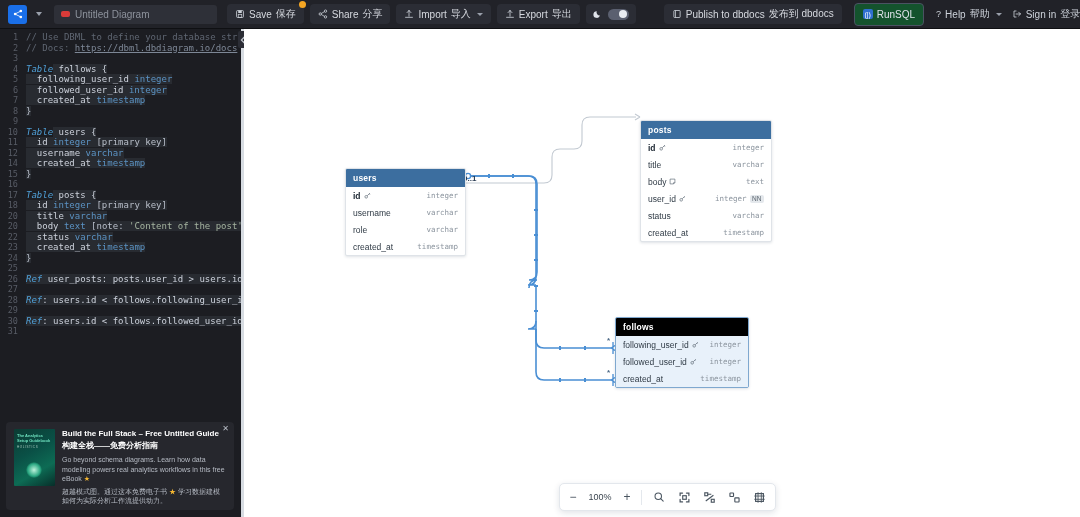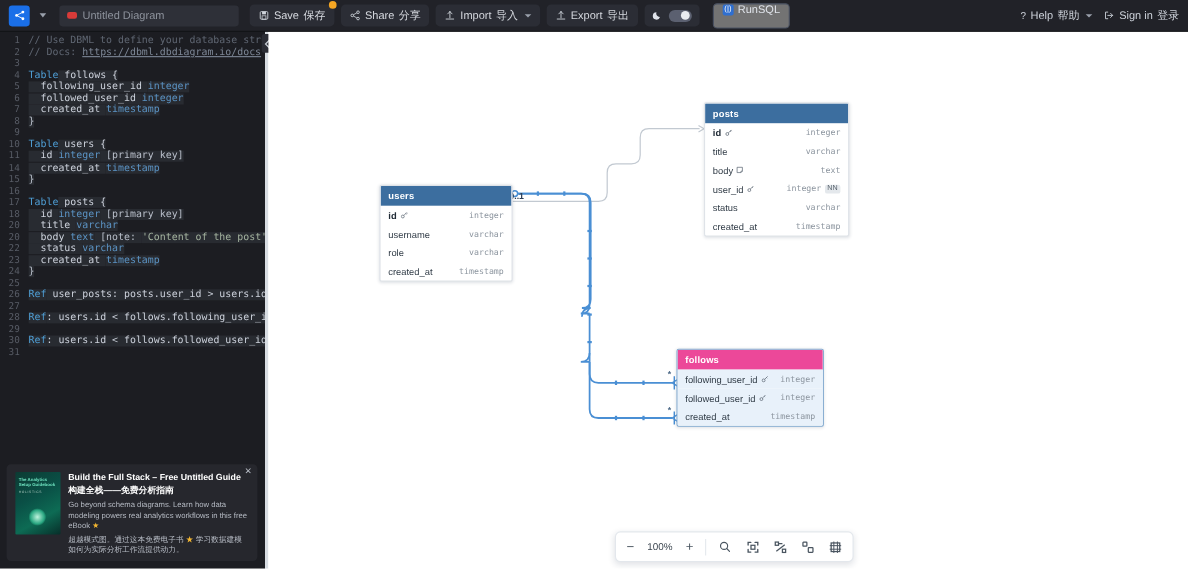--- a/index.html
+++ b/index.html
@@ -57,22 +57,22 @@
   }
   .toggle-pill {
     width: 21px; height: 11px; border-radius: 6px; background: #5b6070;
     position: relative;
   }
   .toggle-knob {
     position: absolute; top: 1.5px; left: 11px; width: 8px; height: 8px;
     border-radius: 50%; background: #e9ecf1;
   }
   .runsql {
-    height: 23px; display: flex; align-items: flex-start; gap: 4px;
-    padding: 0 8px; border-radius: 4px; background: #737373;
+    height: 23px; display: flex; align-items: center; gap: 4px;
+    padding: 0 8px; border-radius: 4px; background: #14532d;
     border: 1px solid #4a5262; color: #dfe3ea; font-size: 10px; flex: none;
   }
   .runsql-badge {
     width: 10px; height: 10px; border-radius: 2px; background: #2f6fd0;
     display:flex; align-items:center; justify-content:center;
     color:#fff; font-size:7px; line-height:1; flex:none;
   }
   .spacer { flex: 1 1 auto; }
   .tb-right { display: flex; align-items: center; gap: 10px; }
   .tb-link { display:flex; align-items:center; gap:4px; color:#cdd2da; font-size:10px; white-space:nowrap;}
@@ -85,21 +85,21 @@
   }
   .code-rows { padding-top: 3px; }
   .code-row { display: flex; height: 10.5px; line-height: 10.5px; white-space: pre; }
   .ln {
     width: 26px; text-align: right; padding-right: 8px;
     color: #585c66; flex: none; font-size: 8.5px;
   }
   .cd { color: #cdd2dc; }
   .tok-cmt { color: #5f6672; }
   .tok-lnk { color: #7d8796; text-decoration: underline; }
-  .tok-kw  { color: #4f9fd6; }
+  .tok-kw  { color: #4f9fd6; font-style: italic; }
   .tok-typ { color: #5b93c4; }
   .tok-nm  { color: #cdd2dc; }
   .tok-br  { color: #b9bfca; }
   .tok-str { color: #a5b4a0; }
   .hl { background: #282b31; }
 
   .divider {
     position: absolute; top: 29px; left: 241px; width: 3px; height: 488px;
     background: #d7dce2;
   }
@@ -261,20 +261,28 @@
 
     <div class="toggle-wrap">
       <svg class="tb-ico" viewBox="0 0 16 16">
         <path d="M11.2 10.4A5.2 5.2 0 0 1 6.0 3.4a5.4 5.4 0 1 0 5.2 7z" fill="#dfe3ea"></path>
       </svg>
       <span class="toggle-pill">
         <span class="toggle-knob"></span>
       </span>
     </div>
 
+    <div class="tb-btn" style="margin-left:22px">
+      <svg class="tb-ico" viewBox="0 0 16 16">
+        <rect x="3" y="2.4" width="10" height="11.2" rx="1" fill="none" stroke="#cfd4db" stroke-width="1.3"></rect>
+        <path d="M5.6 2.4v11.2" stroke="#cfd4db" stroke-width="1.2"></path>
+      </svg>
+      <span>Publish to dbdocs</span>
+      <span>发布到 dbdocs</span>
+    </div>
 
     <div class="runsql" style="margin-left:6px">
       <span class="runsql-badge">(|)</span>
       <span>RunSQL</span>
     </div>
 
     <div class="spacer"></div>
 
     <div class="tb-right">
       <div class="tb-link">
@@ -299,20 +307,21 @@
         <div class="code-row"><span class="ln">2</span><span class="cd"><span class="tok-cmt">// Docs: </span><span class="tok-lnk">https://dbml.dbdiagram.io/docs</span></span></div>
         <div class="code-row"><span class="ln">3</span><span class="cd"></span></div>
         <div class="code-row"><span class="ln">4</span><span class="cd"><span class="tok-kw">Table</span><span class="tok-nm hl"> follows {</span></span></div>
         <div class="code-row"><span class="ln">5</span><span class="cd"><span class="tok-nm hl">  following_user_id </span><span class="tok-typ hl">integer</span></span></div>
         <div class="code-row"><span class="ln">6</span><span class="cd"><span class="tok-nm hl">  followed_user_id </span><span class="tok-typ hl">integer</span></span></div>
         <div class="code-row"><span class="ln">7</span><span class="cd"><span class="tok-nm hl">  created_at </span><span class="tok-typ hl">timestamp</span></span></div>
         <div class="code-row"><span class="ln">8</span><span class="cd"><span class="tok-br hl">}</span></span></div>
         <div class="code-row"><span class="ln">9</span><span class="cd"></span></div>
         <div class="code-row"><span class="ln">10</span><span class="cd"><span class="tok-kw">Table</span><span class="tok-nm hl"> users {</span></span></div>
         <div class="code-row"><span class="ln">11</span><span class="cd"><span class="tok-nm hl">  id </span><span class="tok-typ hl">integer</span><span class="tok-br hl"> [primary key]</span></span></div>
+        <div class="code-row"><span class="ln">12</span><span class="cd"><span class="tok-nm hl">  username </span><span class="tok-typ hl">varchar</span></span></div>
         <div class="code-row"><span class="ln">14</span><span class="cd"><span class="tok-nm hl">  created_at </span><span class="tok-typ hl">timestamp</span></span></div>
         <div class="code-row"><span class="ln">15</span><span class="cd"><span class="tok-br hl">}</span></span></div>
         <div class="code-row"><span class="ln">16</span><span class="cd"></span></div>
         <div class="code-row"><span class="ln">17</span><span class="cd"><span class="tok-kw">Table</span><span class="tok-nm hl"> posts {</span></span></div>
         <div class="code-row"><span class="ln">18</span><span class="cd"><span class="tok-nm hl">  id </span><span class="tok-typ hl">integer</span><span class="tok-br hl"> [primary key]</span></span></div>
         <div class="code-row"><span class="ln">20</span><span class="cd"><span class="tok-nm hl">  title </span><span class="tok-typ hl">varchar</span></span></div>
         <div class="code-row"><span class="ln">20</span><span class="cd"><span class="tok-nm hl">  body </span><span class="tok-typ hl">text</span><span class="tok-br hl"> [note: </span><span class="tok-str hl">'Content of the post'</span></span></div>
         <div class="code-row"><span class="ln">22</span><span class="cd"><span class="tok-nm hl">  status </span><span class="tok-typ hl">varchar</span></span></div>
         <div class="code-row"><span class="ln">23</span><span class="cd"><span class="tok-nm hl">  created_at </span><span class="tok-typ hl">timestamp</span></span></div>
         <div class="code-row"><span class="ln">24</span><span class="cd"><span class="tok-br hl">}</span></span></div>
@@ -411,21 +420,21 @@
           </div>
           <div class="tbl-row">
             <span class="fname">
               <span>created_at</span>
             </span>
             <span style="display: flex; align-items: center;">
               <span class="ftype">timestamp</span>
             </span>
           </div>
         </div>
-        <div class="tbl" style="left: 396px; top: 64px; width: 132px;">
+        <div class="tbl" style="left: 396px; top: 91px; width: 132px;">
           <div class="tbl-hd" style="background: rgb(60, 110, 159);">posts</div>
           <div class="tbl-row">
             <span class="fname pk">
               <span>id</span>
               <span style="display: inline-flex;">
                 <svg width="7" height="7" viewBox="0 0 16 16">
                   <circle cx="5" cy="11" r="3" fill="none" stroke="#5a6672" stroke-width="1.5"></circle>
                   <path d="M7.2 8.8 13.4 2.6M11 5l1.6 1.6M12.6 3.4l1.6 1.6" stroke="#5a6672" stroke-width="1.5" fill="none"></path>
                 </svg>
               </span>
@@ -482,21 +491,21 @@
           <div class="tbl-row">
             <span class="fname">
               <span>created_at</span>
             </span>
             <span style="display: flex; align-items: center;">
               <span class="ftype">timestamp</span>
             </span>
           </div>
         </div>
         <div class="tbl sel" style="left: 371px; top: 288px; width: 134px;">
-          <div class="tbl-hd" style="background: #ec4899;">follows</div>
+          <div class="tbl-hd" style="background: #000000;">follows</div>
           <div class="tbl-row">
             <span class="fname">
               <span>following_user_id</span>
               <span style="display: inline-flex;">
                 <svg width="7" height="7" viewBox="0 0 16 16">
                   <circle cx="5" cy="11" r="3" fill="none" stroke="#5a6672" stroke-width="1.5"></circle>
                   <path d="M7.2 8.8 13.4 2.6M11 5l1.6 1.6" stroke="#5a6672" stroke-width="1.5" fill="none"></path>
                 </svg>
               </span>
             </span>

